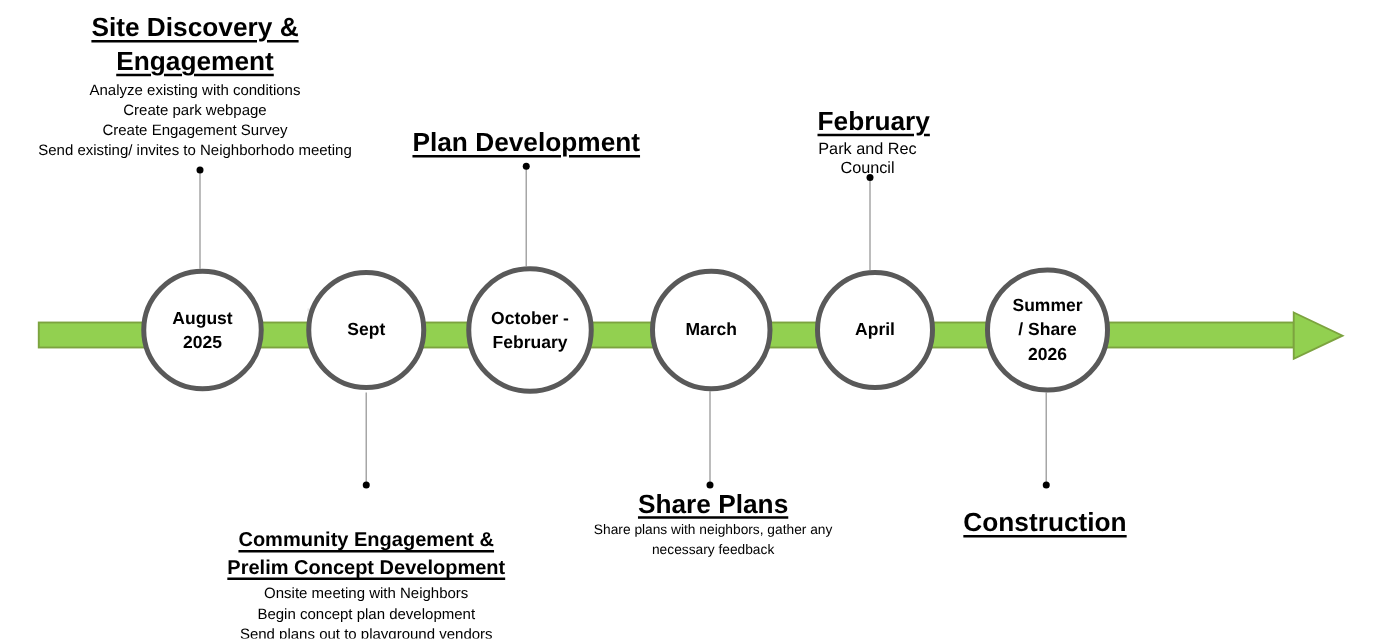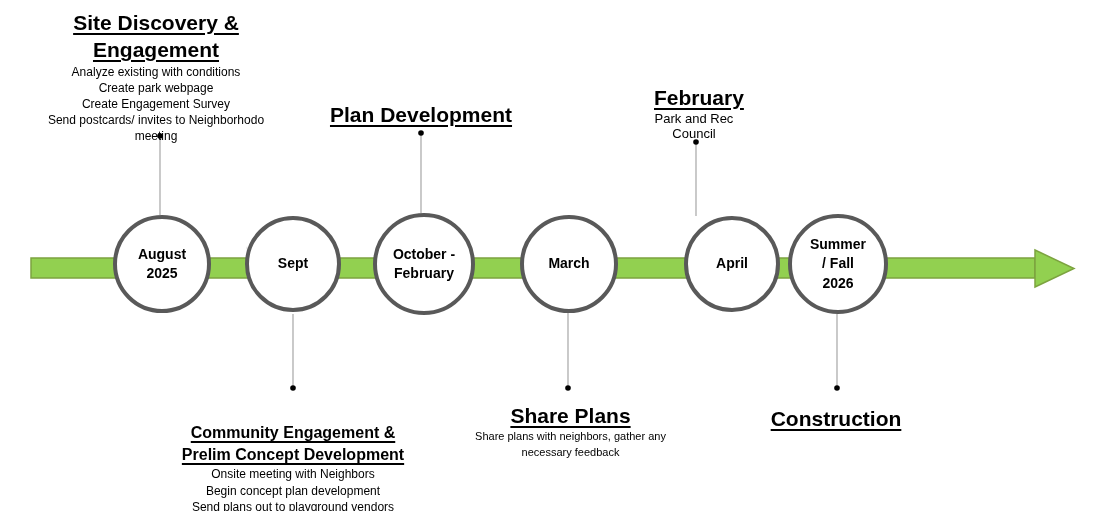--- a/index.html
+++ b/index.html
@@ -28,29 +28,29 @@
   .block .title-line { display:block; }
   .block .task { font-size:12px; line-height:16px; }
 
   #site-discovery   { left:28px;  top:9px;   width:256px; }
   #plan-development { left:321px; top:101px; width:200px; }
   #approval         { left:654px; top:84px;  width:80px; }
   #approval .task   { font-size:13px; line-height:15px; }
   #community        { left:143px; top:422px; width:300px; }
   #community .title { font-size:16px; line-height:22px; }
   #community .task  { font-size:12px; line-height:16.5px; }
-  #share-plans      { left:473px; top:402px; width:195px; }
+  #share-plans      { left:473px; top:390px; width:195px; }
   #share-plans .task{ font-size:11px; line-height:15.5px; }
   #construction     { left:756px; top:405px; width:160px; }
 
   #circle-august    { left:113px; top:215px; width:98px;  height:98px; }
   #circle-sept      { left:245px; top:216px; width:96px;  height:96px; }
   #circle-octfeb    { left:373px; top:213px; width:102px; height:102px; }
   #circle-march     { left:520px; top:215px; width:98px;  height:98px; }
-  #circle-april     { left:684px; top:216px; width:96px;  height:96px; }
+  #circle-april     { left:652px; top:216px; width:96px;  height:96px; }
   #circle-summer    { left:788px; top:214px; width:100px; height:100px; }
 </style>
 </head>
 <body>
 
 <div class="stage">
 
   <svg class="layer" width="1098" height="511" viewBox="0 0 1098 511">
 
     <rect x="31" y="258" width="1004" height="20" fill="#92d050" stroke="#7ca33f" stroke-width="1.5"></rect>
@@ -102,31 +102,31 @@
     </div>
   </div>
   <div class="circle" id="circle-april">
     <div>
       <span>April</span>
     </div>
   </div>
   <div class="circle" id="circle-summer">
     <div>
       <span>Summer</span>
-      <span>/ Fall</span>
+      <span>/ Share</span>
       <span>2026</span>
     </div>
   </div>
 
   <div class="block" id="site-discovery">
     <div class="title">Site Discovery &amp; Engagement</div>
     <div class="task">Analyze existing with conditions</div>
     <div class="task">Create park webpage</div>
     <div class="task">Create Engagement Survey</div>
-    <div class="task">Send postcards/ invites to Neighborhodo meeting</div>
+    <div class="task">Send existing/ invites to Neighborhodo meeting</div>
   </div>
 
   <div class="block" id="plan-development">
     <div class="title">Plan Development</div>
   </div>
 
   <div class="block" id="approval">
     <div class="title">February</div>
     <div class="task">Park and Rec Council</div>
   </div>

